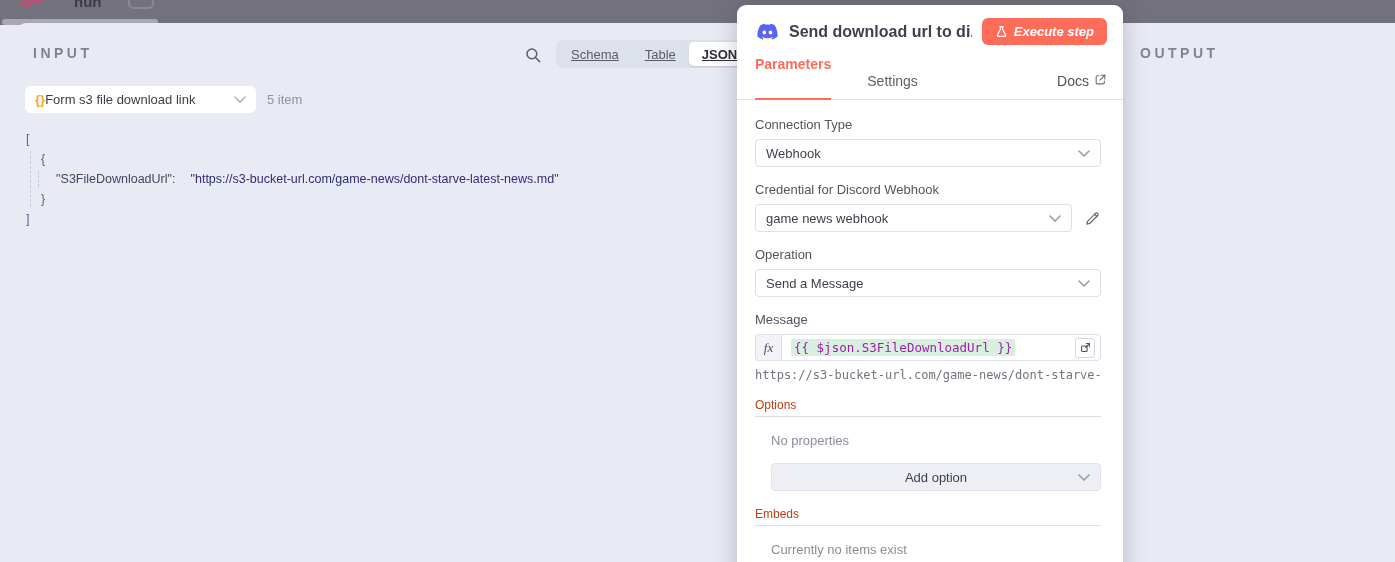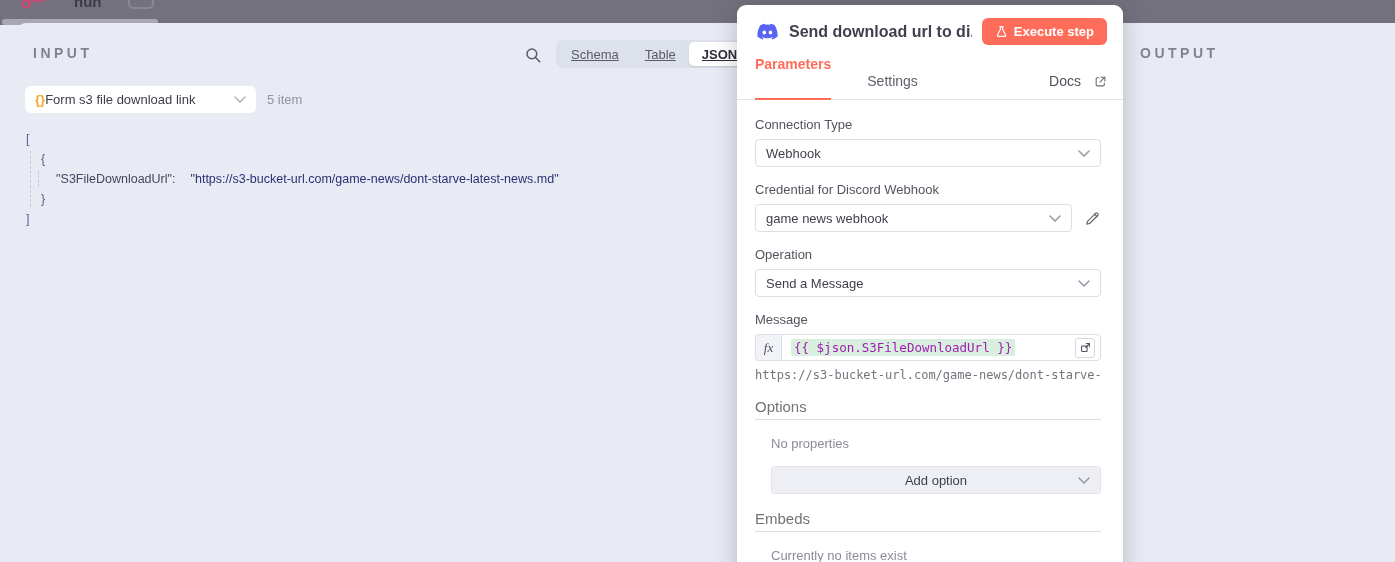--- a/index.html
+++ b/index.html
@@ -37,44 +37,44 @@
   .guide{position:absolute;border-left:1px dashed #c6cad8;}
   .g1{left:14px;top:128px;height:56px;}
   .g2{left:22px;top:148px;height:16px;}
 
   .edge-frag{position:absolute;left:1386px;top:426px;font-size:15px;color:#84848e;}
 
   
   .ndv{position:absolute;left:737px;top:5px;width:386px;height:600px;background:#fff;border-radius:9px 9px 0 0;box-shadow:0 3px 24px rgba(35,35,60,.25);z-index:5;}
   .ndv-header{display:flex;align-items:center;gap:10px;padding:13px 16px 0 18px;}
   .ndv-title{flex:1;font-size:16px;font-weight:600;color:#3f3f4e;white-space:nowrap;overflow:hidden;}
-  .exec-btn{flex:none;display:flex;align-items:center;gap:6px;height:27px;padding:0 13px;background:#ff6d5a;border:none;border-radius:6px;color:#fff;font-size:13px;font-weight:600;cursor:pointer;}
+  .exec-btn{flex:none;display:flex;align-items:center;gap:6px;height:27px;padding:0 13px;background:#ff6d5a;border:none;border-radius:6px;color:#fff;font-size:13px;font-weight:600;cursor:pointer;font-style:italic;}
 
   .ndv-tabs{display:flex;align-items:flex-end;padding:11px 16px 0 18px;border-bottom:1px solid #e2e2ea;}
   .tab-params{color:#ff6d5a;font-size:14px;font-weight:600;padding-bottom:26px;border-bottom:2px solid #ff6d5a;margin-bottom:-1px;cursor:pointer;}
   .tab-settings{color:#60606c;font-size:14px;margin-left:36px;padding-bottom:10px;cursor:pointer;}
-  .docs-link{margin-left:auto;display:flex;align-items:center;gap:13px;color:#52525f;font-size:14px;padding-bottom:10px;cursor:pointer;}
+  .docs-link{margin-left:auto;display:flex;gap:5px;color:#52525f;font-size:14px;padding-bottom:10px;cursor:pointer;}
 
   .ndv-body{padding:5px 22px 0 18px;}
   .f-label{font-size:13px;color:#54545f;margin:15px 0 7px;}
   .f-label.first{margin-top:12px;}
   .f-select{height:28px;border:1px solid #dbdfe7;border-radius:4px;background:#fff;display:flex;align-items:center;padding:0 10px;font-size:13px;color:#3f3f4c;cursor:pointer;}
   .f-select .chev{margin-left:auto;}
   .cred-row{display:flex;align-items:center;gap:12px;}
   .cred-row .f-select{flex:1;}
   .pencil{flex:none;cursor:pointer;display:flex;}
 
   .expr-row{display:flex;height:27px;}
   .fx-box{width:26px;border:1px solid #dbdfe7;border-right:none;border-radius:4px 0 0 4px;background:#f2f3f8;display:flex;align-items:center;justify-content:center;font-family:"Liberation Serif",serif;font-style:italic;font-size:13px;color:#51515e;}
   .expr-field{flex:1;border:1px solid #dbdfe7;border-radius:0 4px 4px 0;background:#fff;display:flex;align-items:center;padding:0 5px 0 9px;}
   .expr-text{font-family:"DejaVu Sans Mono",monospace;font-size:12.5px;color:#a21caf;background:#d8efe0;padding:1px 3px;border-radius:2px;white-space:nowrap;}
   .expr-open{margin-left:auto;width:20px;height:20px;border:1px solid #d4d8e2;border-radius:3px;background:#fff;display:flex;align-items:center;justify-content:center;cursor:pointer;}
   .expr-preview{margin-top:7px;font-family:"DejaVu Sans Mono",monospace;font-size:12px;color:#74747f;white-space:nowrap;overflow:hidden;}
 
-  .section-head{margin-top:16px;font-size:15px;color:#737373;padding-bottom:4px;border-bottom:1px solid #dddde6;}
+  .section-head{margin-top:16px;font-size:12px;color:#c2410c;padding-bottom:4px;border-bottom:1px solid #dddde6;}
   .sec-empty{margin:16px 0 0 16px;font-size:13px;color:#8c8c97;}
   .add-btn{position:relative;margin:15px 0 0 16px;height:28px;background:#edeff5;border:1px solid #e1e4ee;border-radius:4px;display:flex;align-items:center;justify-content:center;font-size:13px;color:#3f3f4c;cursor:pointer;}
   .add-btn .chev{position:absolute;right:10px;top:10px;}
   .chev{flex:none;display:flex;}
 </style>
 </head>
 <body>
 
 <div class="stage">
 

